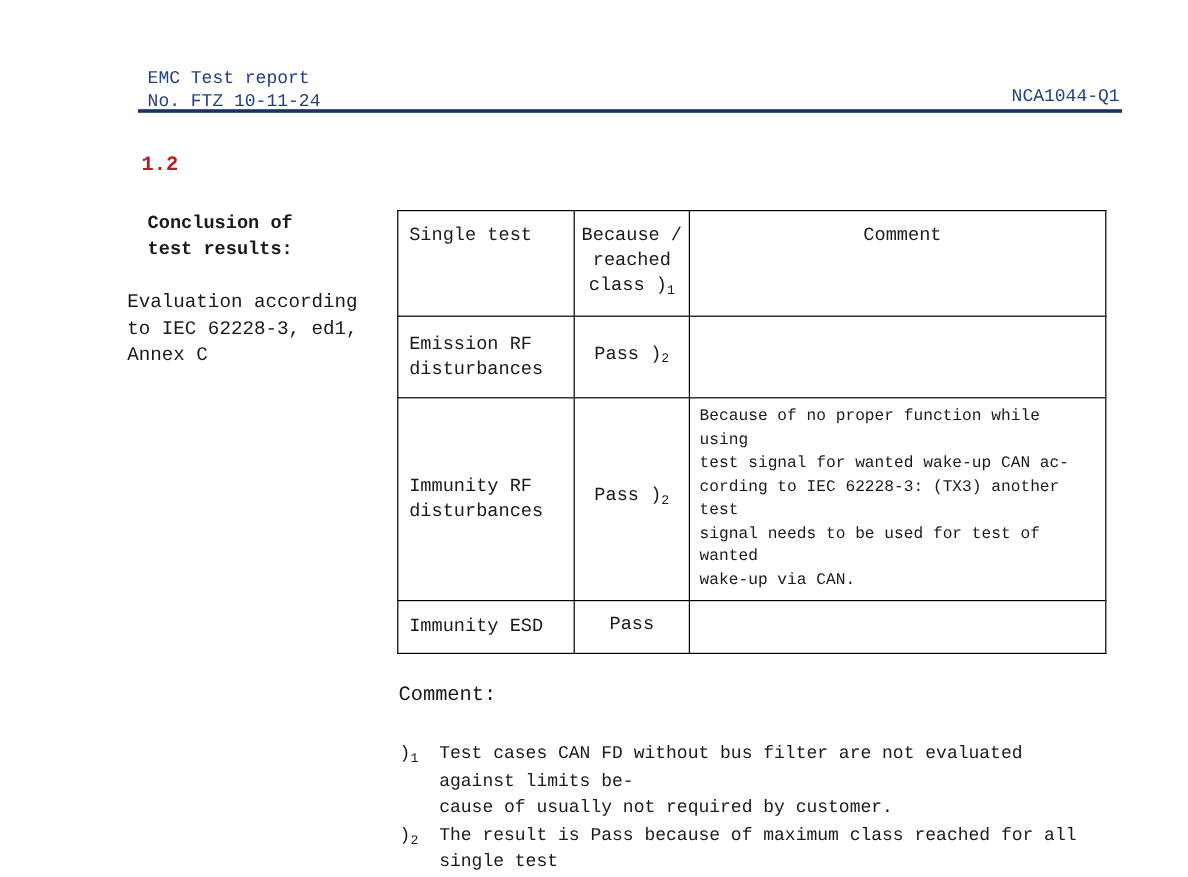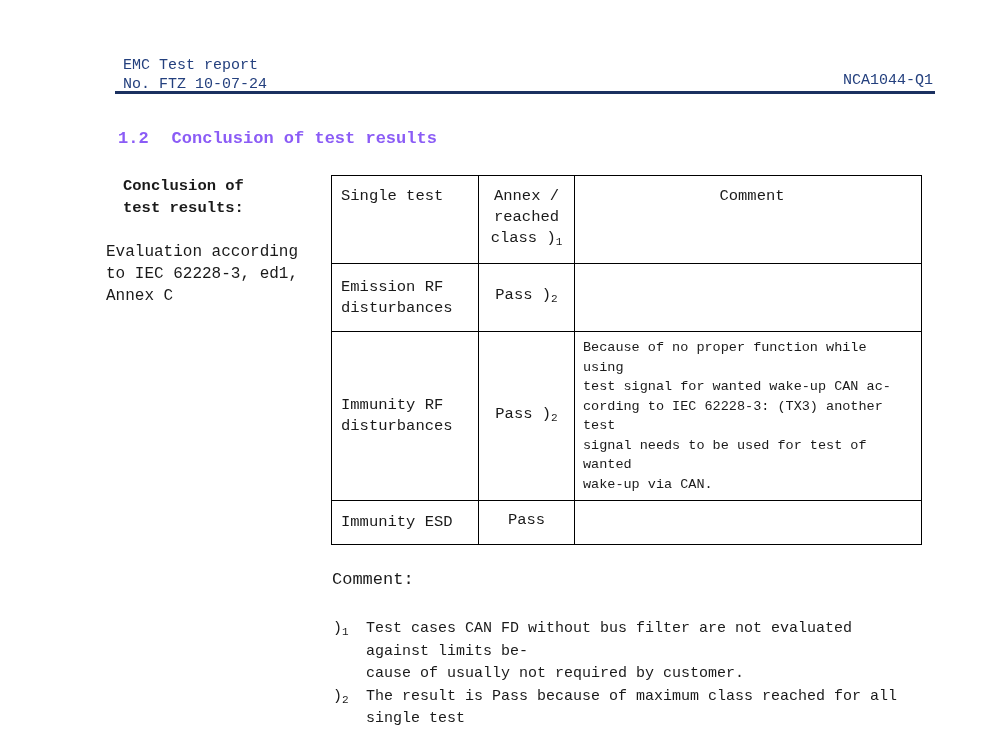--- a/index.html
+++ b/index.html
@@ -26,21 +26,21 @@
   }
   .hdr-rule {
     position: absolute; left: 115px; top: 91px;
     width: 820px; height: 3px; background: #1b3160;
   }
 
   
   .section-heading {
     position: absolute; left: 118px; top: 129px;
     display: flex; gap: 23px;
-    font-size: 17px; font-weight: bold; color: #8b5cf6;
+    font-size: 17px; font-weight: bold; color: #b91c1c;
   }
 
   
   .sidebar-label {
     position: absolute; left: 123px; top: 176px;
     font-size: 15.5px; font-weight: bold; line-height: 21.5px;
   }
   .sidebar-desc {
     position: absolute; left: 106px; top: 241px;
     font-size: 16px; line-height: 22px;
@@ -87,47 +87,46 @@
   .fn-marker { width: 33px; flex: 0 0 33px; }
   .fn-text { width: 550px; }
 </style>
 </head>
 <body>
 
 <div class="page">
 
   <div class="hdr-left">
     <div>EMC Test report</div>
-    <div>No. FTZ 10-07-24</div>
+    <div>No. FTZ 10-11-24</div>
   </div>
   <div class="hdr-right">NCA1044-Q1</div>
   <div class="hdr-rule"></div>
 
   <div class="section-heading">
     <span>1.2</span>
-    <span>Conclusion of test results</span>
   </div>
 
   <div class="sidebar-label pre">Conclusion of
 test results:</div>
   <div class="sidebar-desc pre">Evaluation according
 to IEC 62228-3, ed1,
 Annex C</div>
 
   <table class="results">
     <colgroup>
       <col class="col-test">
         <col class="col-result">
         <col class="col-comment">
     </colgroup>
     <tbody>
         <tr class="hdr-row">
       <th class="cell-test-h">Single test</th>
       <th class="cell-result-h">
-        <div class="pre">Annex /
+        <div class="pre">Because /
 reached</div>
         <div><span>class )</span><span class="sub">1</span></div>
       </th>
       <th class="cell-comment-h">Comment</th>
     </tr>
     <tr class="row-68">
       <td class="cell-test pre">Emission RF
 disturbances</td>
       <td class="cell-result"><span>Pass )</span><span class="sub">2</span></td>
       <td class="cell-comment pre"></td>

